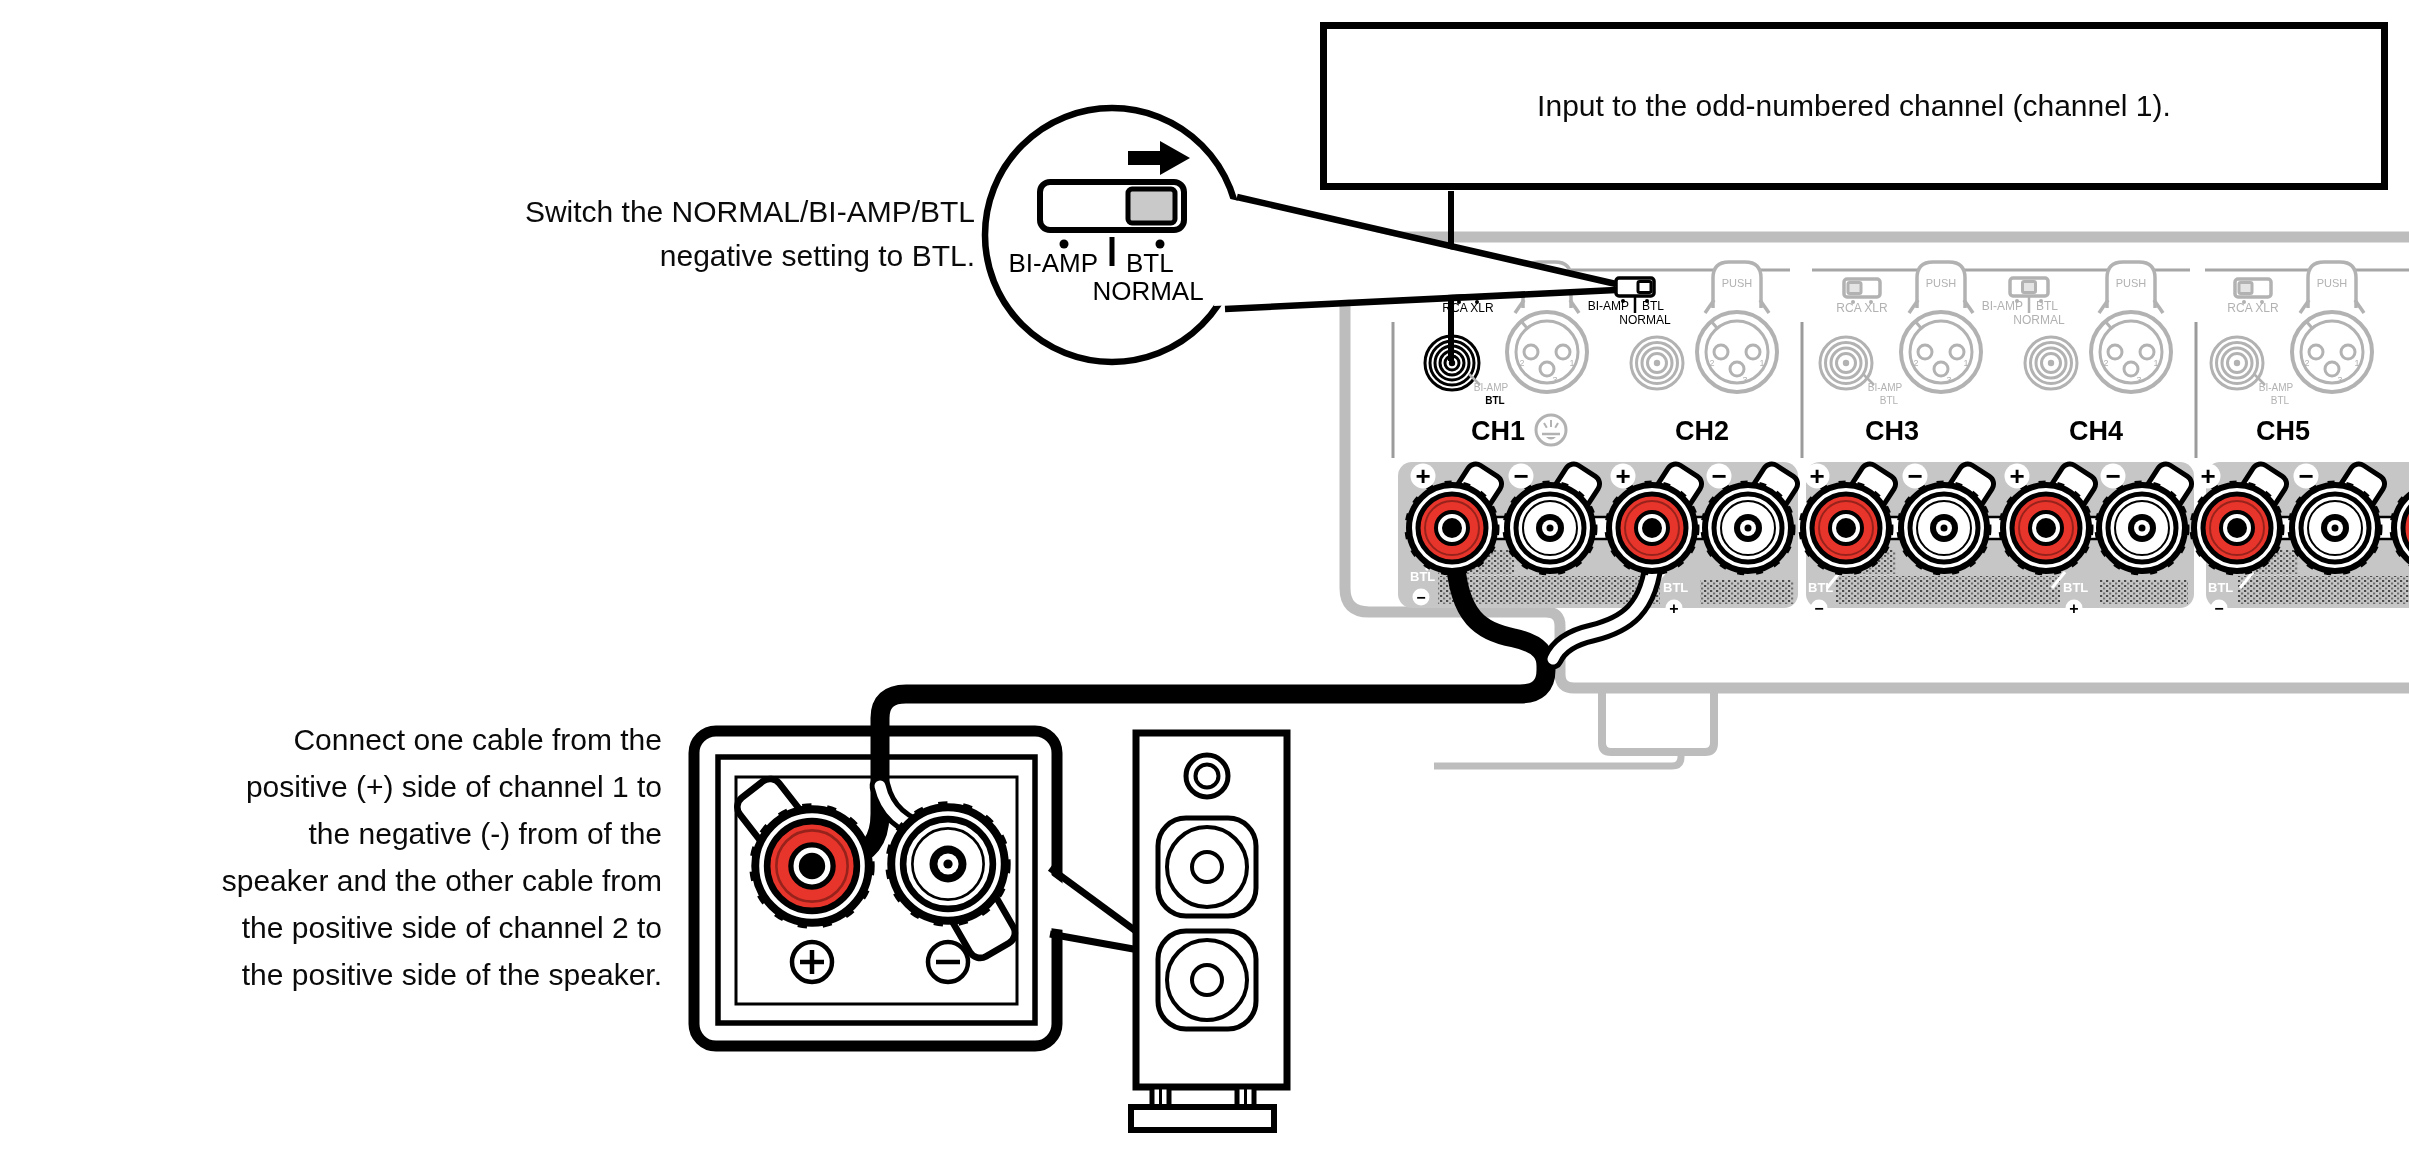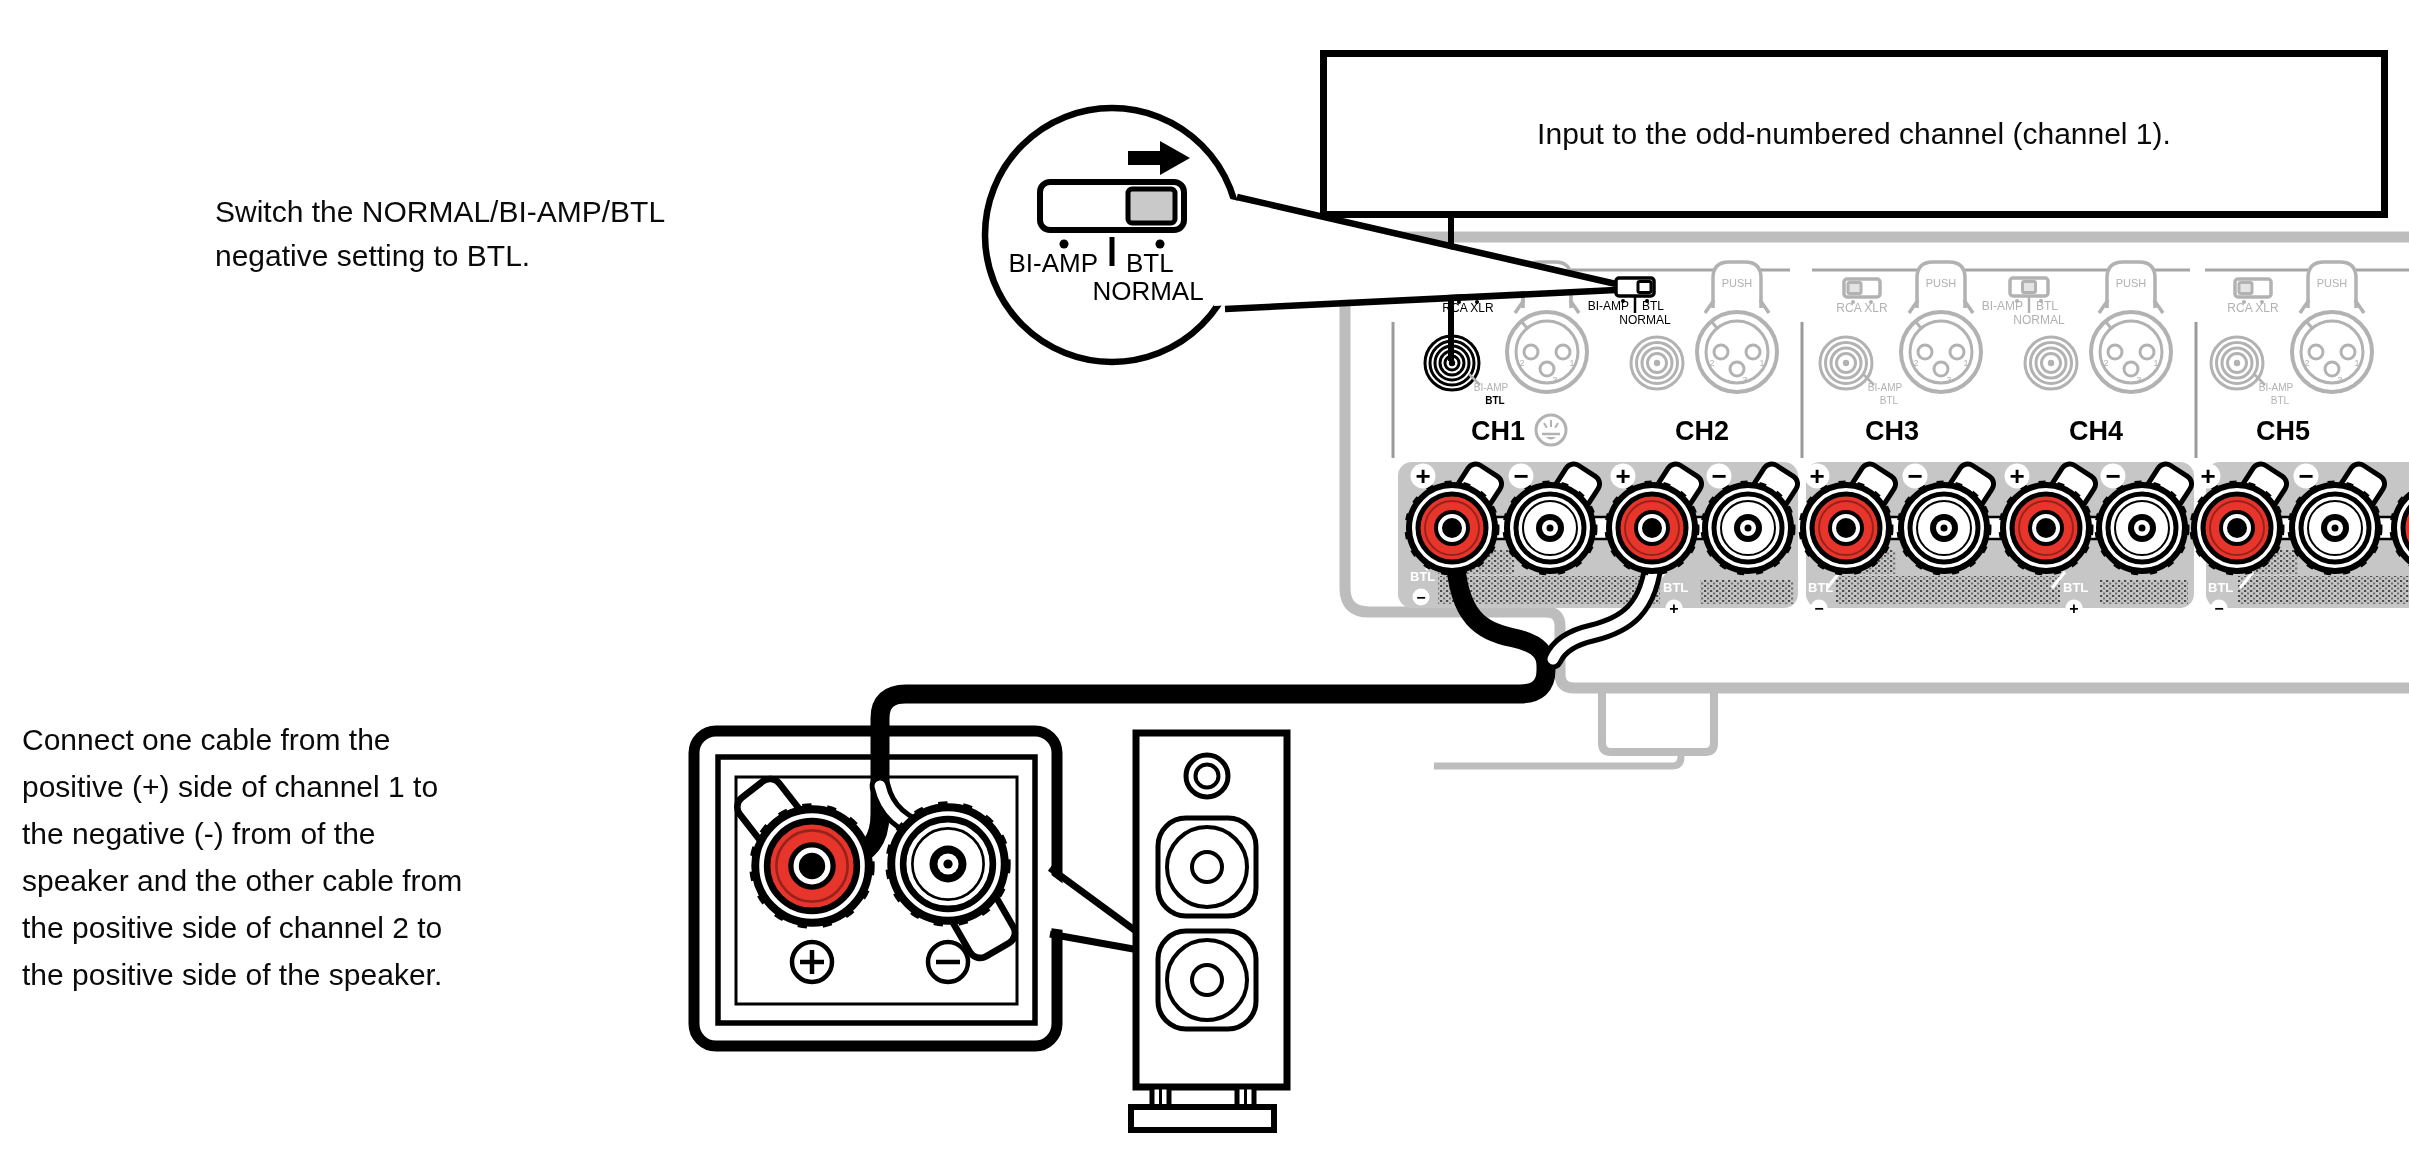--- a/index.html
+++ b/index.html
@@ -1,25 +1,25 @@
 <!DOCTYPE html>
 <html><head>
 <meta charset="utf-8">
 <style>
   html,body{margin:0;padding:0;background:#fff;}
   .stage{position:relative;width:2409px;height:1169px;background:#fff;overflow:hidden;
          font-family:"Liberation Sans","DejaVu Sans",sans-serif;}
   .stage svg{position:absolute;left:0;top:0;}
   svg text{font-family:"Liberation Sans","DejaVu Sans",sans-serif;}
-  .text-block{position:absolute;color:#0a0a0a;font-size:30px;line-height:44px;text-align:left;}
+  .text-block{position:absolute;color:#0a0a0a;font-size:30px;line-height:44px;text-align:right;}
   .text-block span{display:block;}
   .callout-box{position:absolute;left:1320px;top:22px;width:1068px;height:168px;
                border:7px solid #000;box-sizing:border-box;background:#fff;
                display:flex;align-items:center;justify-content:center;
-               font-size:30px;color:#0a0a0a;z-index:3;margin-top:28px;}
+               font-size:30px;color:#0a0a0a;z-index:3;}
 </style>
 </head>
 <body>
 
 <div class="stage">
 
   <svg id="diagram" width="2409" height="1169" viewBox="0 0 2409 1169">
     <defs>
       <pattern id="dither" width="6" height="5" patternUnits="userSpaceOnUse">
         <rect width="6" height="5" fill="#c6c6c6"></rect>

